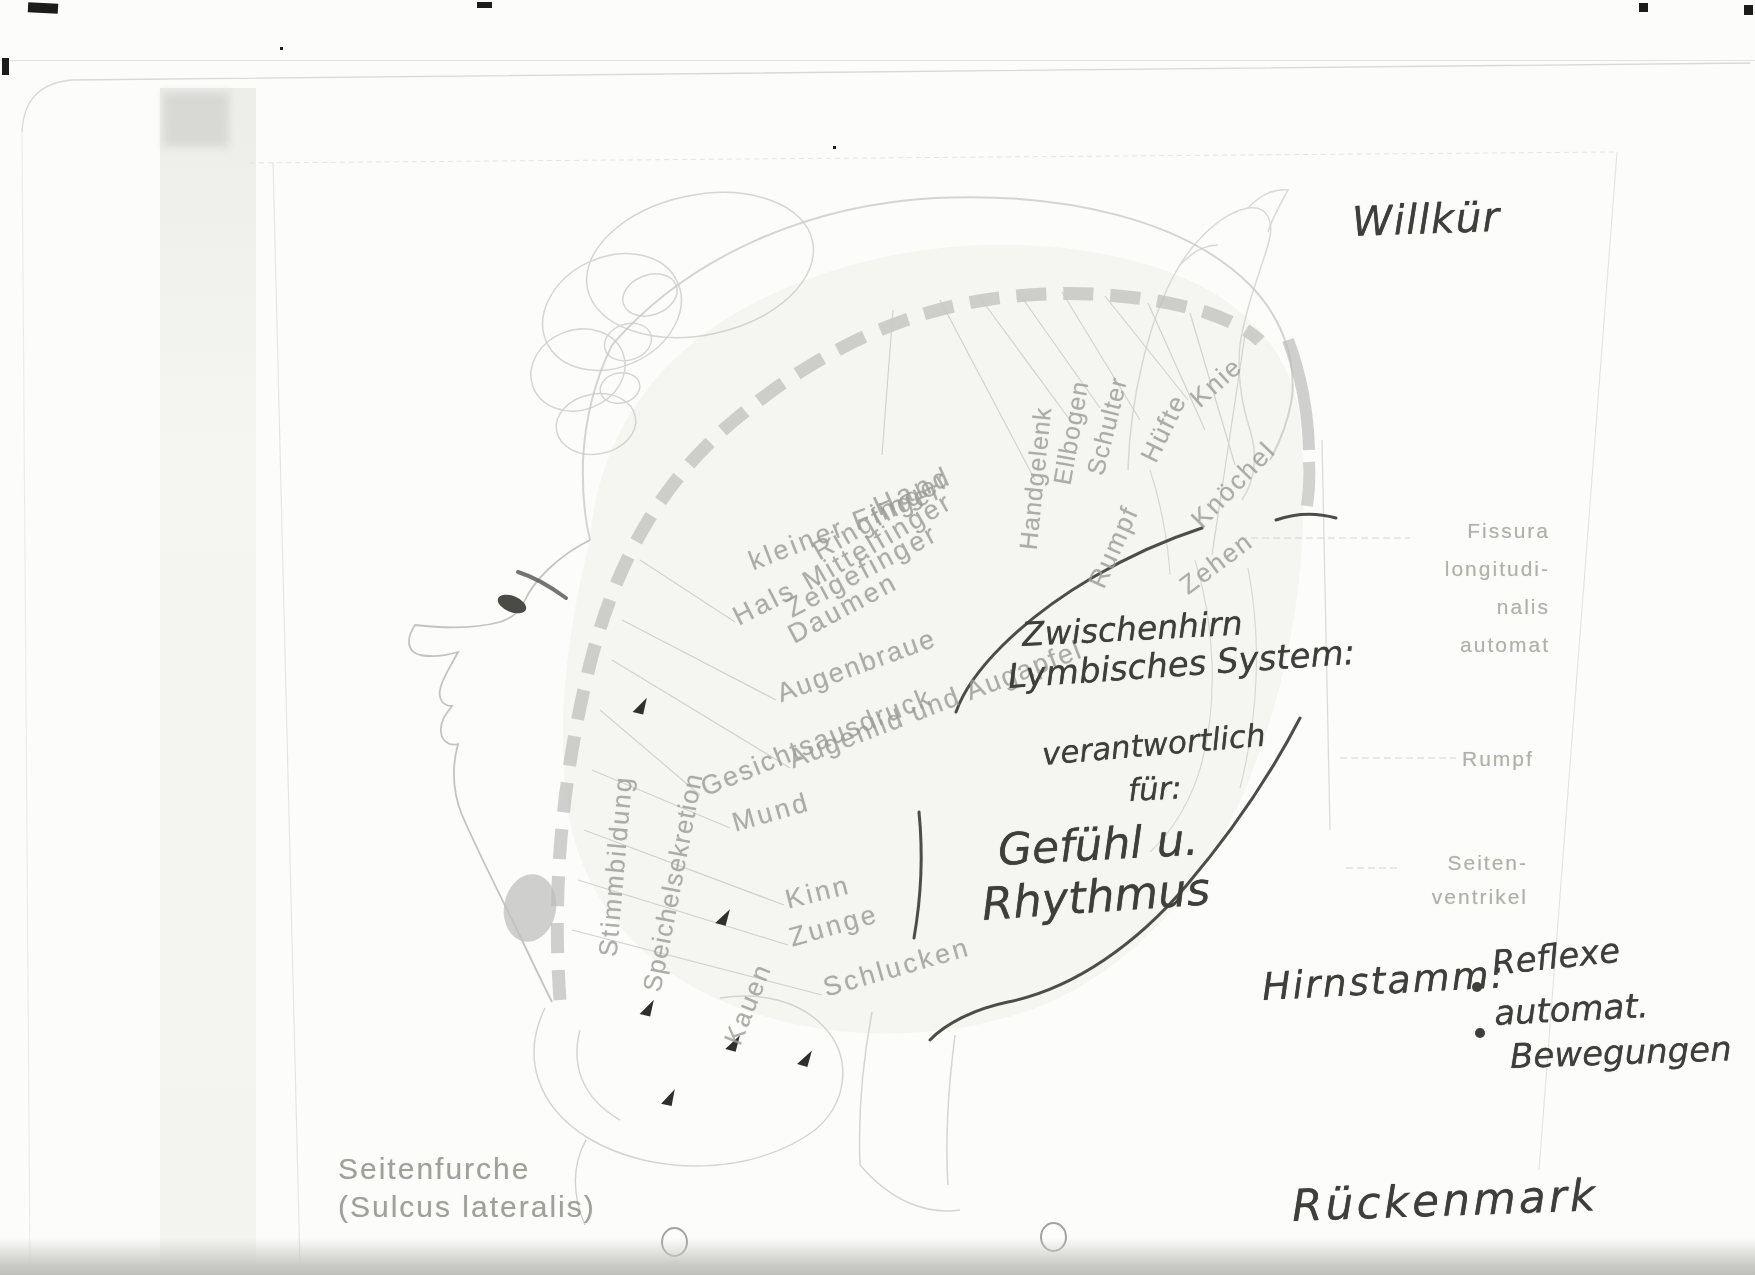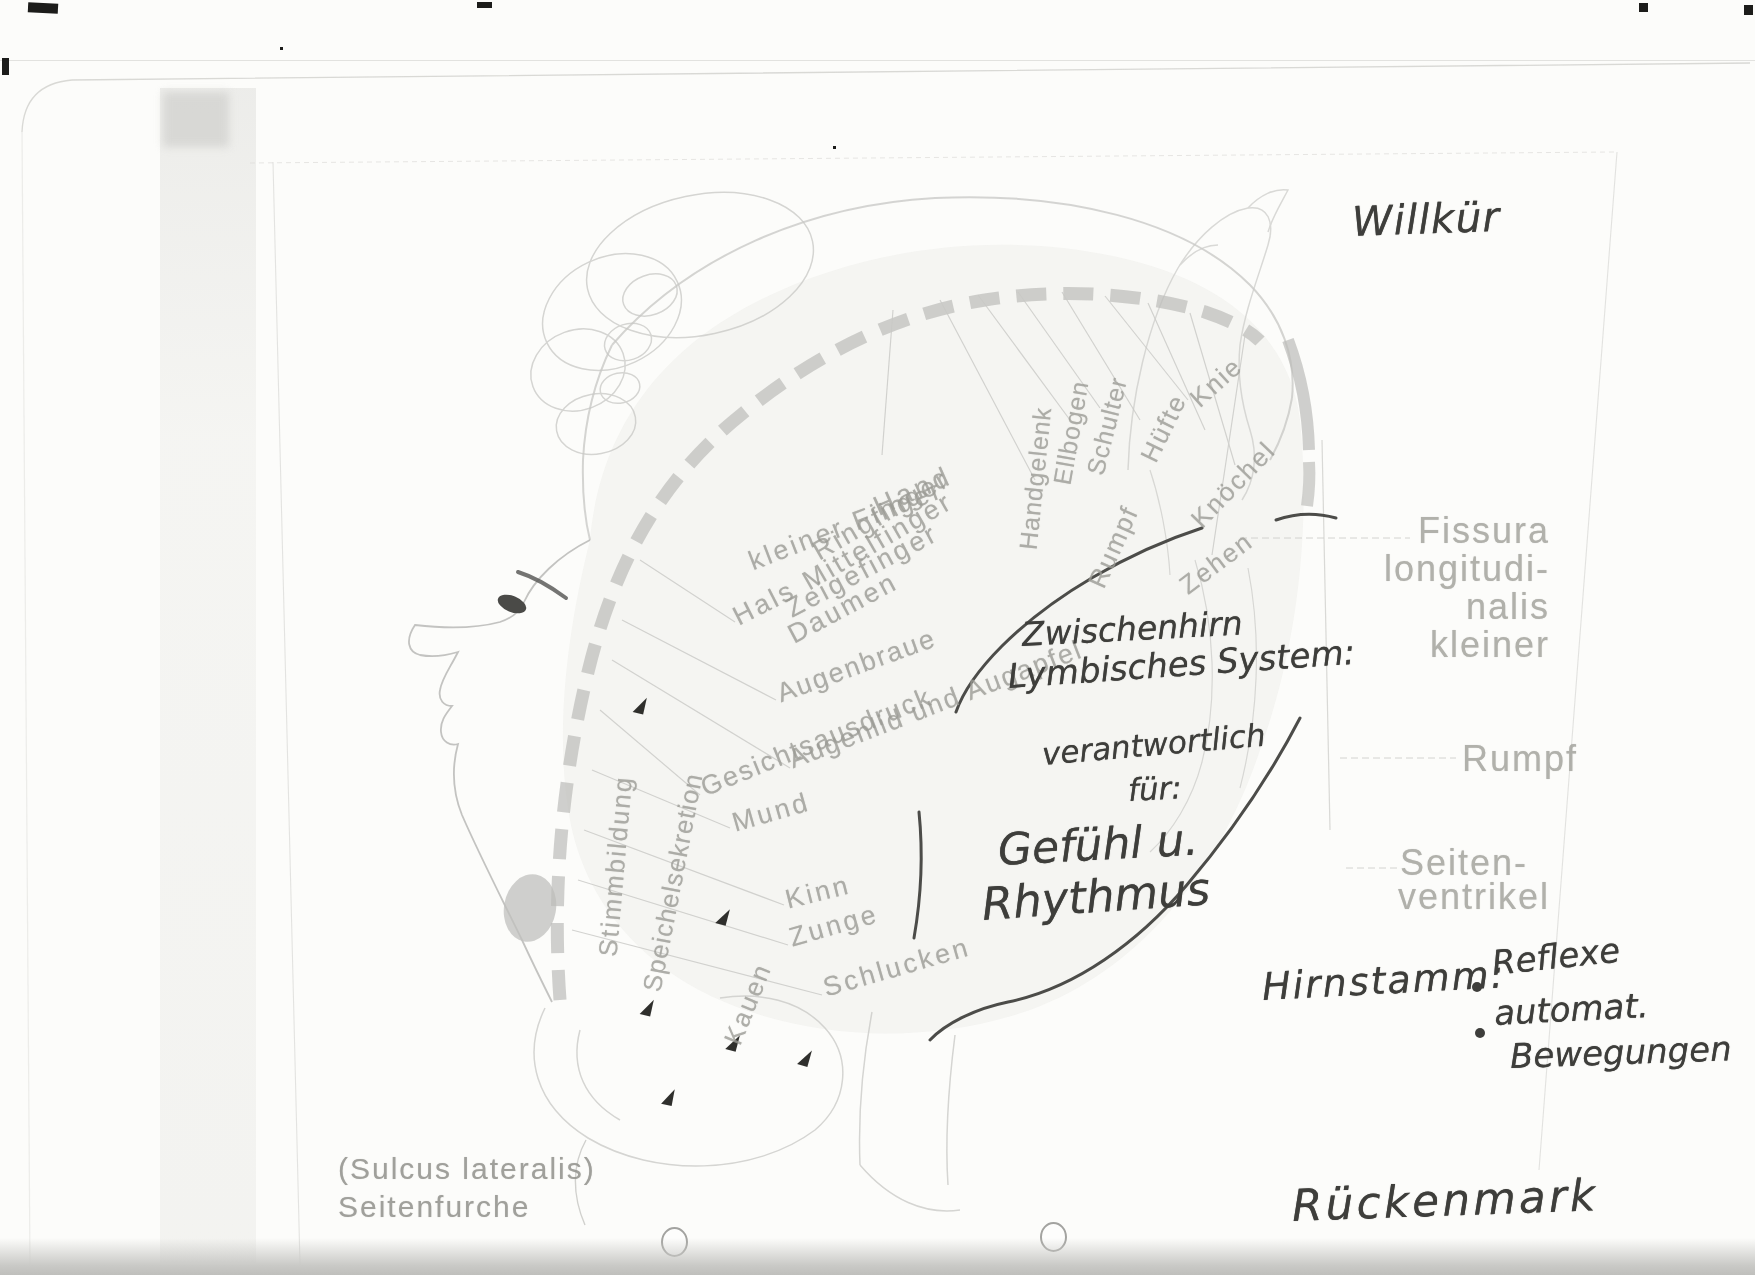--- a/index.html
+++ b/index.html
@@ -14,21 +14,21 @@
               filter:blur(4px);opacity:.8;}
   .bottomband{position:absolute;left:0;top:1238px;width:1755px;height:37px;
               background:linear-gradient(180deg,rgba(199,199,196,0),#c9c9c6 75%,#bfbfbc);}
   .punchhole{position:absolute;width:27px;height:30px;border-radius:50%;
              background:#fdfdfc;border:2px solid #a3a3a0;box-sizing:border-box;}
   
   .printed{position:absolute;color:#9d9d97;letter-spacing:2px;opacity:.85;
            text-shadow:0 0 1px rgba(157,157,151,.55);white-space:nowrap;}
   .bodylabel{position:absolute;color:#9b9b95;white-space:nowrap;transform-origin:0 50%;
              opacity:.8;text-shadow:0 0 1px rgba(150,150,145,.5);}
-  .rightlabel{font-size:36px;line-height:38px;color:#a4a49e;}
+  .rightlabel{font-size:21px;line-height:38px;color:#a4a49e;}
   
   .hand{position:absolute;font-family:"DejaVu Sans",sans-serif;font-style:italic;
         color:#3e3e3b;white-space:nowrap;transform-origin:0 50%;
         text-shadow:0 0 .7px rgba(62,62,59,.9);}
   .bullet{position:absolute;width:10px;height:10px;border-radius:50%;background:#3e3e3b;}
   svg{position:absolute;left:0;top:0;}
 </style>
 </head>
 <body>
 
@@ -183,31 +183,31 @@
       <span class="bodylabel" style="left: 824px; top: 973px; font-size: 27px; letter-spacing: 3px; transform: rotate(-16deg);">Schlucken</span>
       <span class="bodylabel" style="left: 608px; top: 941px; font-size: 26px; letter-spacing: 2px; transform: rotate(-85deg);">Stimmbildung</span>
       <span class="bodylabel" style="left: 652px; top: 976px; font-size: 26px; letter-spacing: 1px; transform: rotate(-79deg);">Speichelsekretion</span>
       <span class="bodylabel" style="left: 732px; top: 1028px; font-size: 26px; letter-spacing: 2px; transform: rotate(-68deg);">Kauen</span>
     </div>
 
   <div class="printed rightlabel" style="left:1380px;top:512px;width:170px;text-align:right;white-space:normal">
     <div>Fissura</div>
     <div>longitudi-</div>
     <div>nalis</div>
-    <div>kleiner</div>
+    <div>automat</div>
   </div>
   <div class="printed rightlabel" style="left:1462px;top:740px">Rumpf</div>
   <div class="printed rightlabel" style="left:1398px;top:846px;width:130px;text-align:right;line-height:34px;white-space:normal">
     <div>Seiten-</div>
     <div>ventrikel</div>
   </div>
 
   <div class="printed" style="left:338px;top:1150px;font-size:30px;line-height:38px;color:#90908b;white-space:normal">
+    <div>Seitenfurche</div>
     <div>(Sulcus lateralis)</div>
-    <div>Seitenfurche</div>
   </div>
 
   <div class="hand" style="left:1352px;top:198px;font-size:41px;transform:rotate(-2deg);letter-spacing:1px">Willkür</div>
 
   <div class="hand" style="left:1022px;top:615px;font-size:33px;transform:rotate(-3deg)">Zwischenhirn</div>
   <div class="hand" style="left:1008px;top:656px;font-size:34px;transform:rotate(-4deg)">Lymbisches System:</div>
   <div class="hand" style="left:1042px;top:736px;font-size:31px;transform:rotate(-5deg)">verantwortlich</div>
   <div class="hand" style="left:1128px;top:772px;font-size:31px;transform:rotate(-3deg)">für:</div>
   <div class="hand" style="left:998px;top:824px;font-size:44px;transform:rotate(-3deg)">Gefühl u.</div>
   <div class="hand" style="left:982px;top:878px;font-size:45px;transform:rotate(-4deg)">Rhythmus</div>

